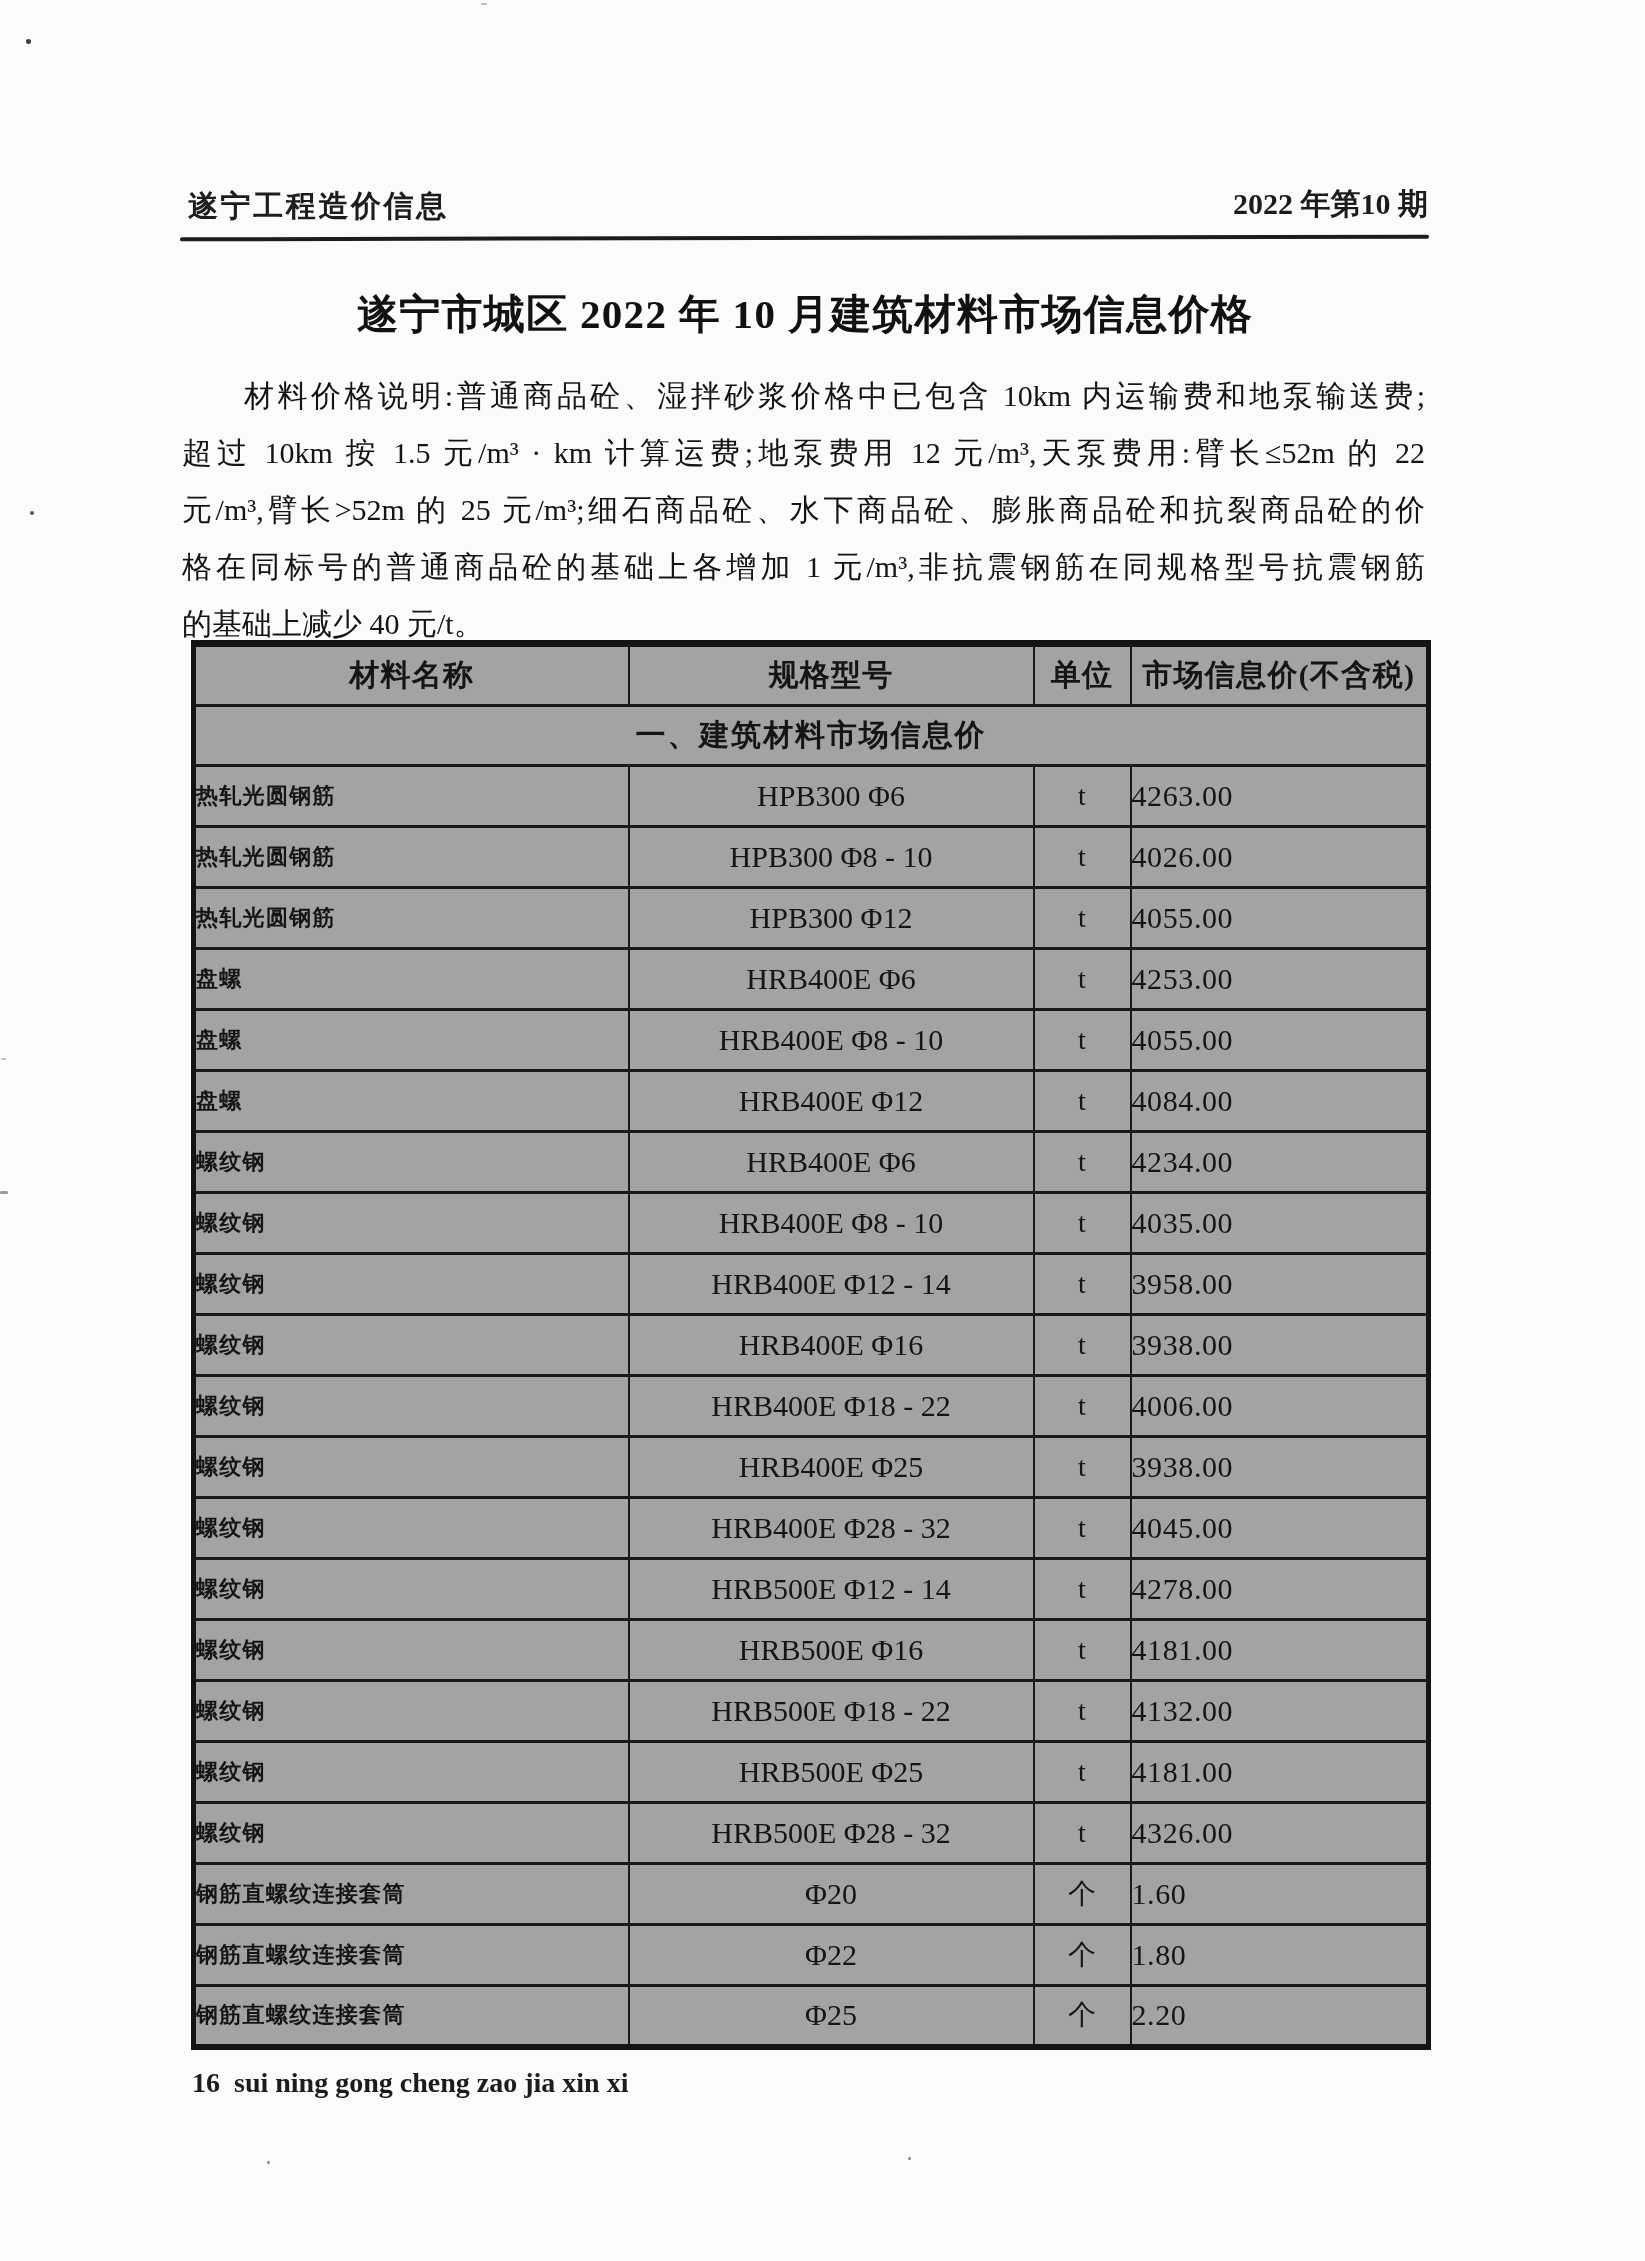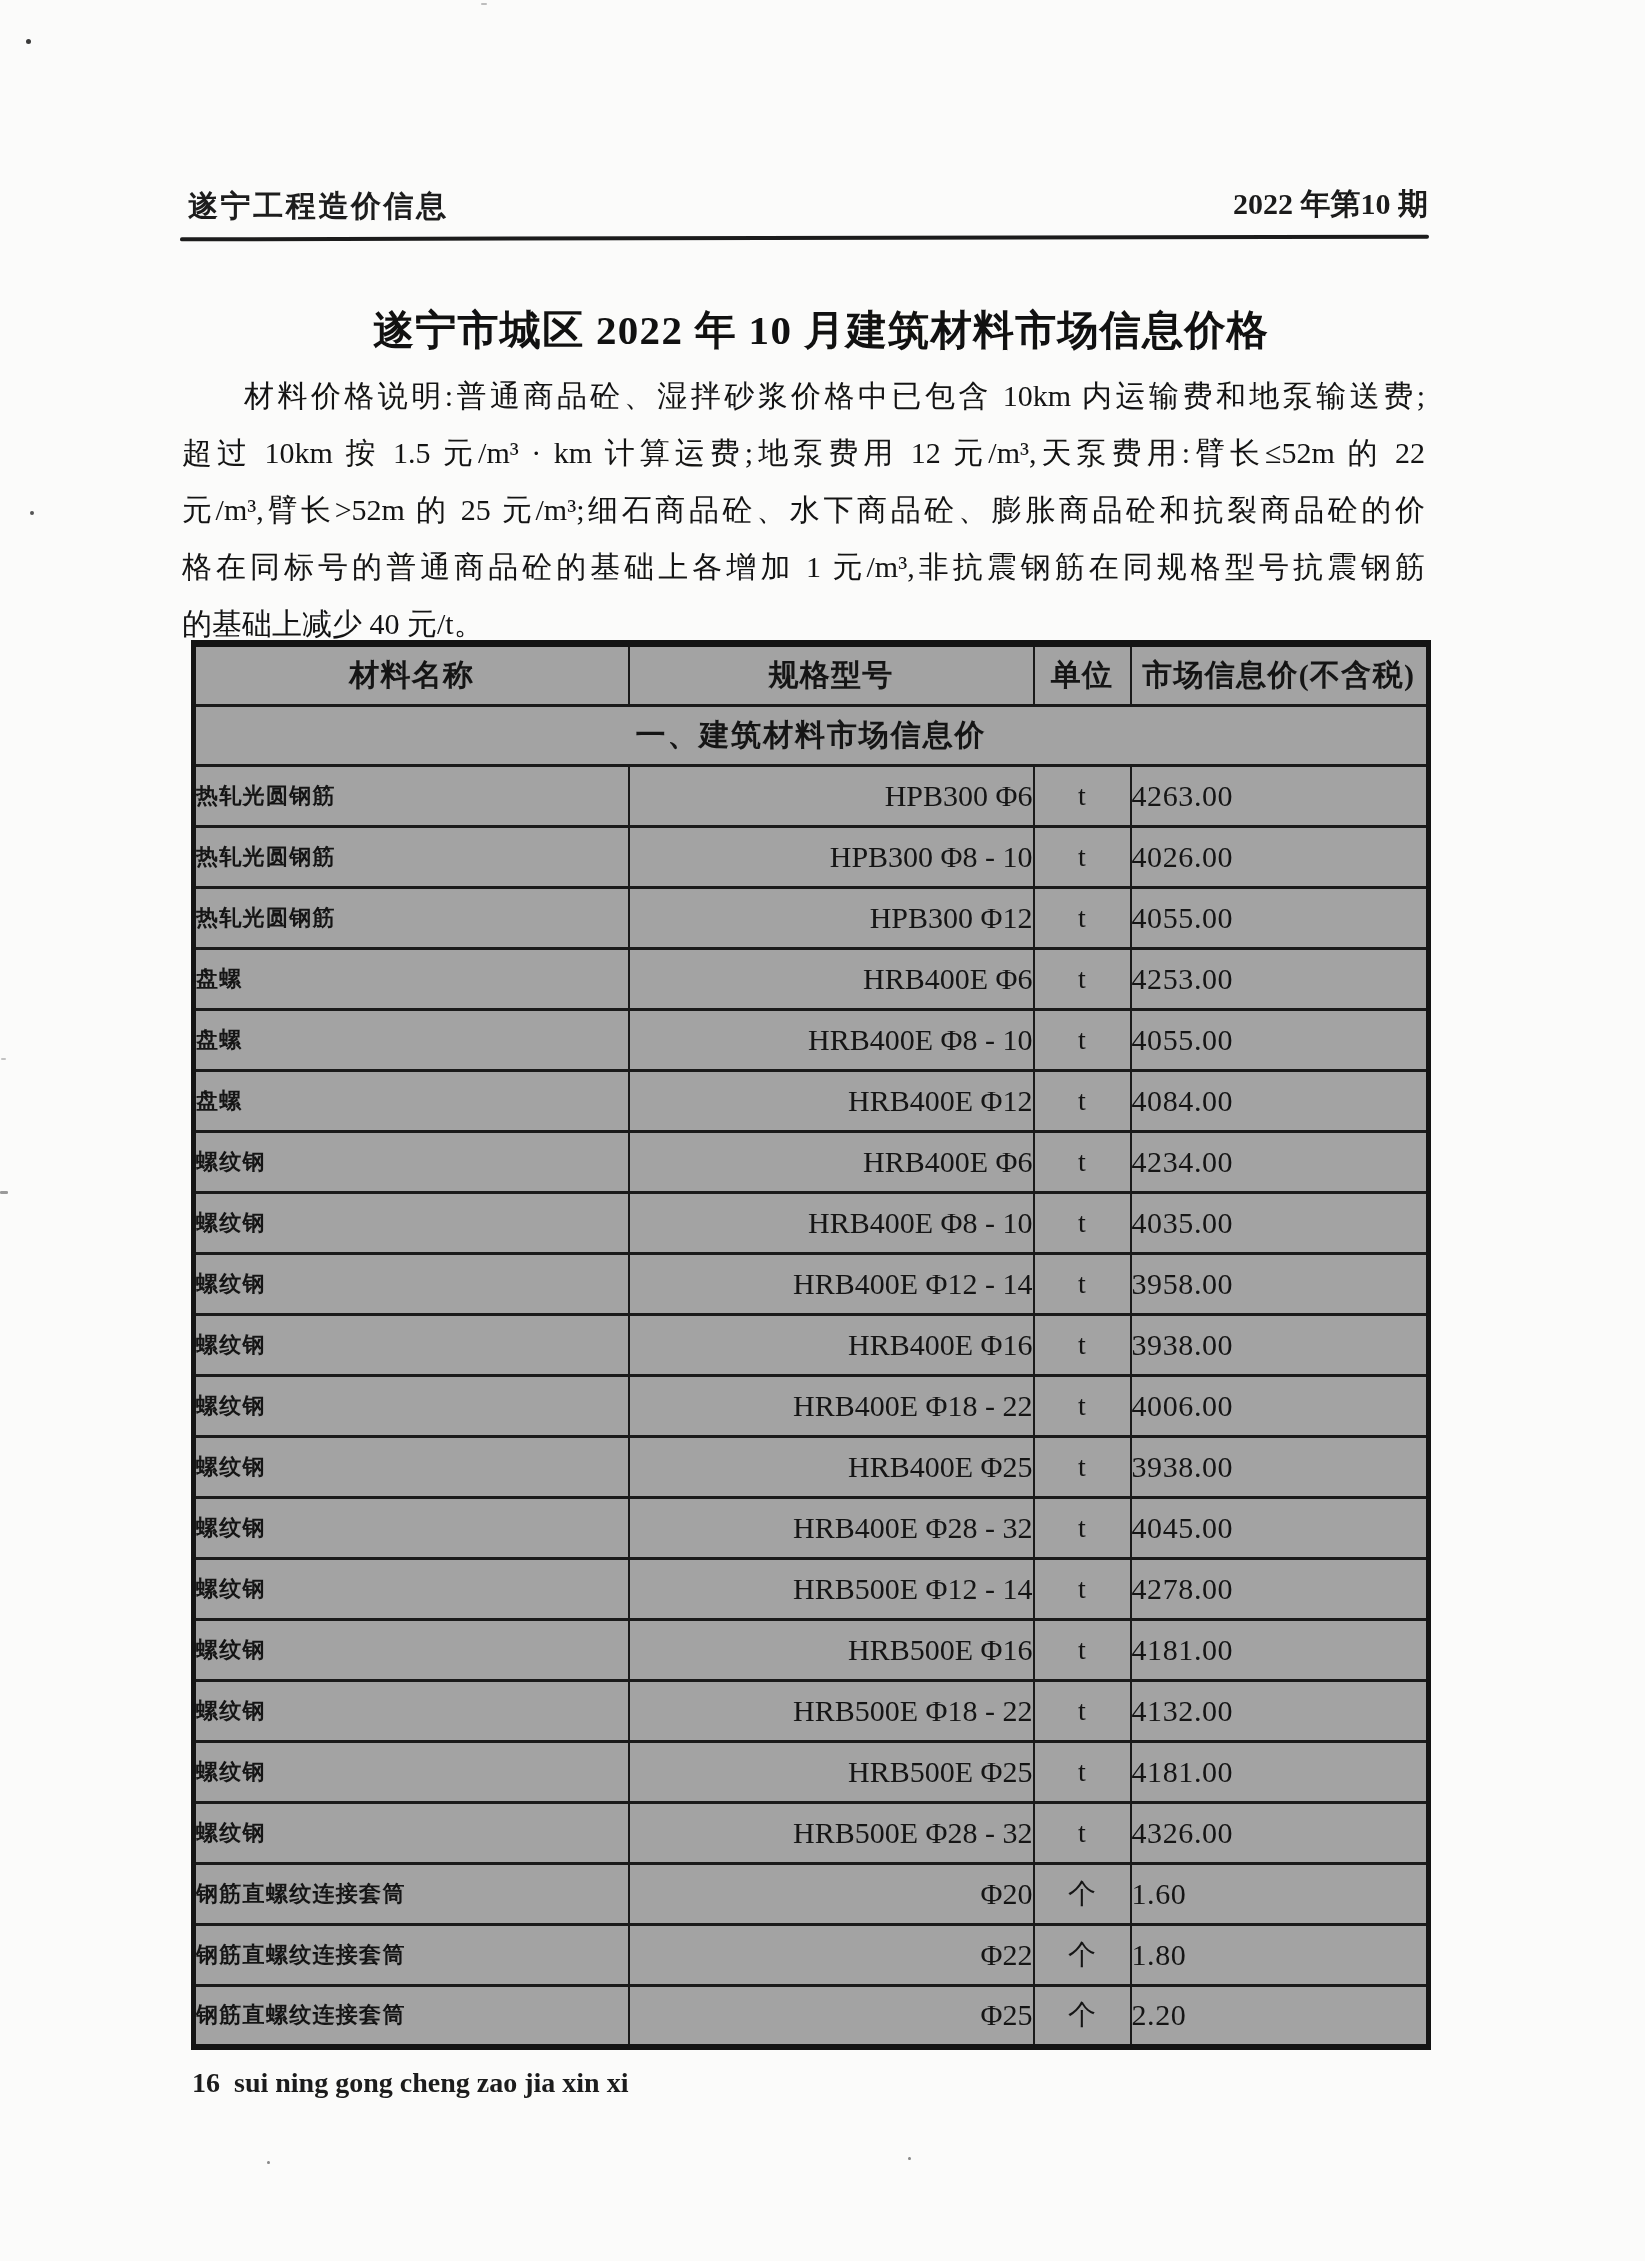--- a/index.html
+++ b/index.html
@@ -25,21 +25,21 @@
   }
   .hdr-rule{
     position:absolute;left:180px;top:236px;width:1249px;height:3.9px;
     background:#1c1c1c;border-radius:1.9px;
     transform:rotate(-0.12deg);
   }
 
   
   .doc-title{
     position:absolute;left:184px;top:287px;width:1242px;
-    margin:16px;text-align:center;
+    margin:0;text-align:center;
     font-size:41px;font-weight:700;letter-spacing:1.3px;color:#111;
   }
 
   
   .notice{
     position:absolute;left:182px;top:367px;width:1243px;
     font-size:30px;color:#141414;
   }
   .notice .line{
     height:57px;line-height:57px;white-space:nowrap;
@@ -68,21 +68,21 @@
   tbody tr.data-row{height:61px;}
   th{font-size:30px;font-weight:700;text-align:center;letter-spacing:1.3px;}
   td.section-cell{
     font-size:30px;font-weight:700;text-align:center;letter-spacing:1.9px;
   }
   td.c-name{
     font-size:22px;font-weight:600;text-align:left;padding-left:22px;
     letter-spacing:1.3px;
   }
   td.c-spec{
-    font-size:30px;font-weight:400;text-align:right;padding-left:19.3px;
+    font-size:30px;font-weight:400;text-align:center;padding-left:19.3px;
   }
   td.c-unit{font-size:28px;text-align:center;}
   td.c-price{font-size:30px;text-align:left;letter-spacing:0.6px;}
 
   
   .footer{
     position:absolute;left:192px;top:2067px;
     font-size:28px;color:#1c1c1c;font-weight:bold;
   }
   .footer .num{margin-right:14px;}

